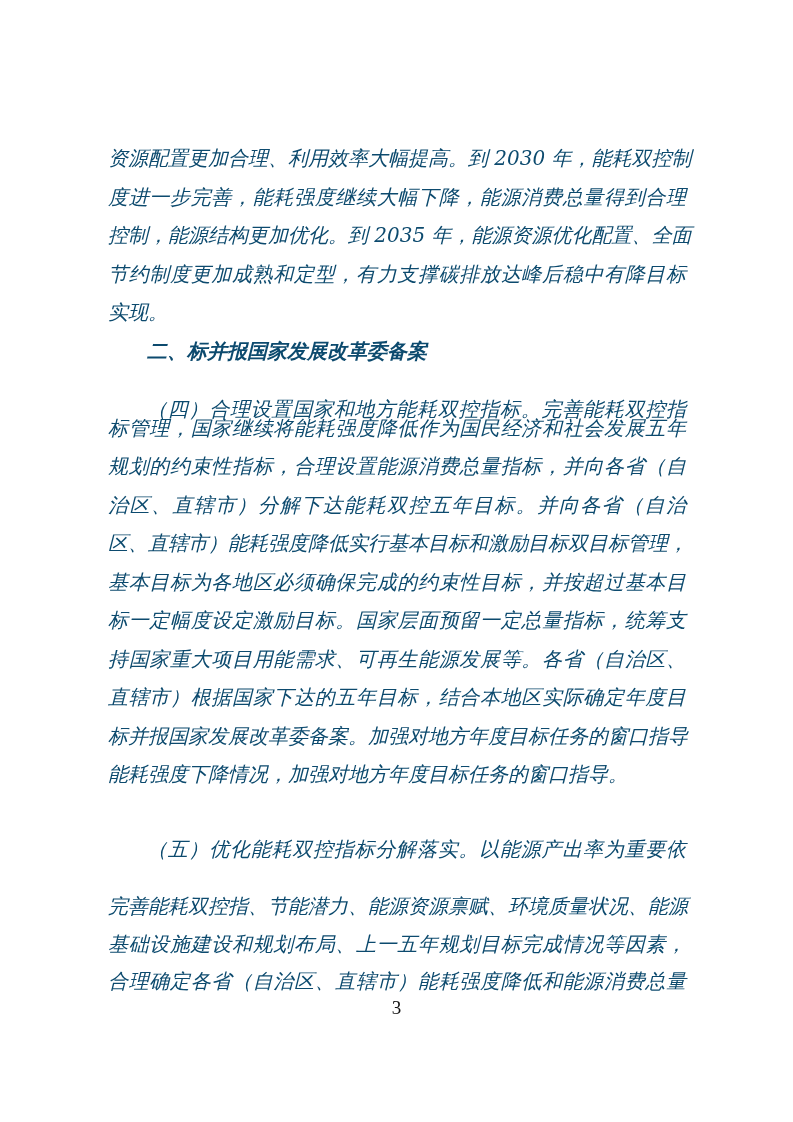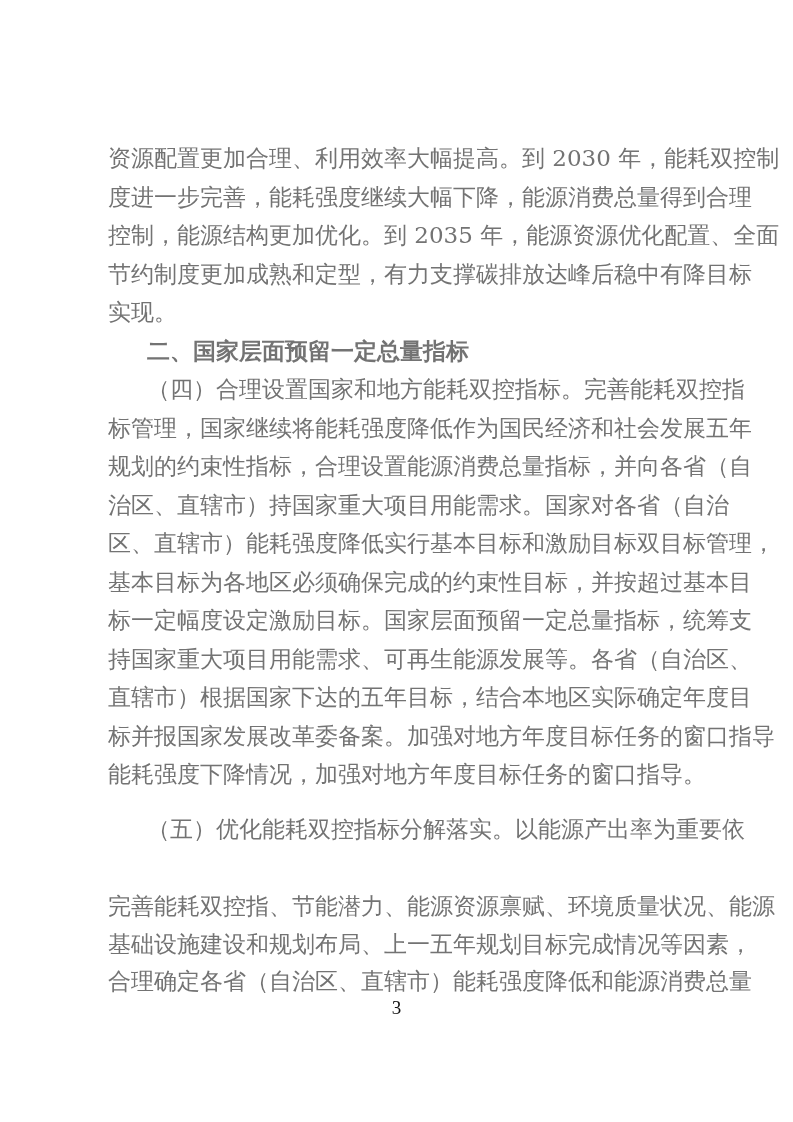--- a/index.html
+++ b/index.html
@@ -6,30 +6,31 @@
     body { width: 793px; height: 1122px; position: relative; overflow: hidden; }
     .page {
       position: absolute; left: 0; top: 0; width: 793px; height: 1122px; background: #fff;
     }
     .line {
       position: absolute;
       left: 108px;
       width: 578px;
       height: 30px;
       font-family: "DejaVu Serif", "Liberation Serif", serif;
-      font-size: 23px;
+      font-size: 20px;
       line-height: 30px;
-      color: #737373;
+      color: #0c4a6e;
       white-space: nowrap;
       text-align: justify;
       text-align-last: justify;
       letter-spacing: 0;
+      font-style: italic;
     }
     .line.last { text-align-last: left; }
-    .line.indent { left: 147px; width: 539px; }
+    .line.indent { left: 147px; width: 539px; margin-top: 20px; }
     .heading {
       font-family: "DejaVu Sans", "Liberation Sans", sans-serif;
       font-weight: bold;
       text-align-last: left;
       left: 147px;
       width: 539px;
     }
     .pagenum {
       position: absolute;
       left: 0; width: 793px;
@@ -42,25 +43,25 @@
   </style>
 </head>
 <body>
 
 <div class="page">
   <div class="line" style="top:143px">资源配置更加合理、利用效率大幅提高。到 2030 年，能耗双控制</div>
   <div class="line" style="top:182px">度进一步完善，能耗强度继续大幅下降，能源消费总量得到合理</div>
   <div class="line" style="top:220px">控制，能源结构更加优化。到 2035 年，能源资源优化配置、全面</div>
   <div class="line" style="top:259px">节约制度更加成熟和定型，有力支撑碳排放达峰后稳中有降目标</div>
   <div class="line last" style="top:297px">实现。</div>
-  <div class="line heading" style="top:336px">二、国家层面预留一定总量指标</div>
+  <div class="line heading" style="top:336px">二、标并报国家发展改革委备案</div>
   <div class="line indent" style="top:374px">（四）合理设置国家和地方能耗双控指标。完善能耗双控指</div>
   <div class="line" style="top:413px">标管理，国家继续将能耗强度降低作为国民经济和社会发展五年</div>
   <div class="line" style="top:451px">规划的约束性指标，合理设置能源消费总量指标，并向各省（自</div>
-  <div class="line" style="top:490px">治区、直辖市）持国家重大项目用能需求。国家对各省（自治</div>
+  <div class="line" style="top:490px">治区、直辖市）分解下达能耗双控五年目标。并向各省（自治</div>
   <div class="line" style="top:528px">区、直辖市）能耗强度降低实行基本目标和激励目标双目标管理，</div>
   <div class="line" style="top:567px">基本目标为各地区必须确保完成的约束性目标，并按超过基本目</div>
   <div class="line" style="top:605px">标一定幅度设定激励目标。国家层面预留一定总量指标，统筹支</div>
   <div class="line" style="top:644px">持国家重大项目用能需求、可再生能源发展等。各省（自治区、</div>
   <div class="line" style="top:682px">直辖市）根据国家下达的五年目标，结合本地区实际确定年度目</div>
   <div class="line" style="top:721px">标并报国家发展改革委备案。加强对地方年度目标任务的窗口指导</div>
   <div class="line last" style="top:759px">能耗强度下降情况，加强对地方年度目标任务的窗口指导。</div>
   <div class="line indent" style="top:814px">（五）优化能耗双控指标分解落实。以能源产出率为重要依</div>
   <div class="line" style="top:891px">完善能耗双控指、节能潜力、能源资源禀赋、环境质量状况、能源</div>
   <div class="line" style="top:929px">基础设施建设和规划布局、上一五年规划目标完成情况等因素，</div>

